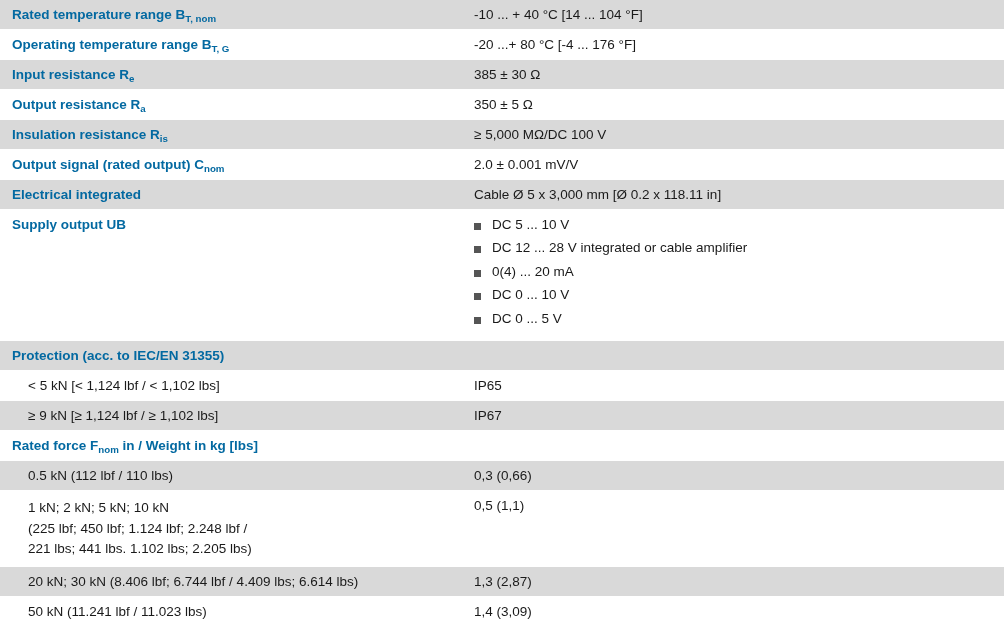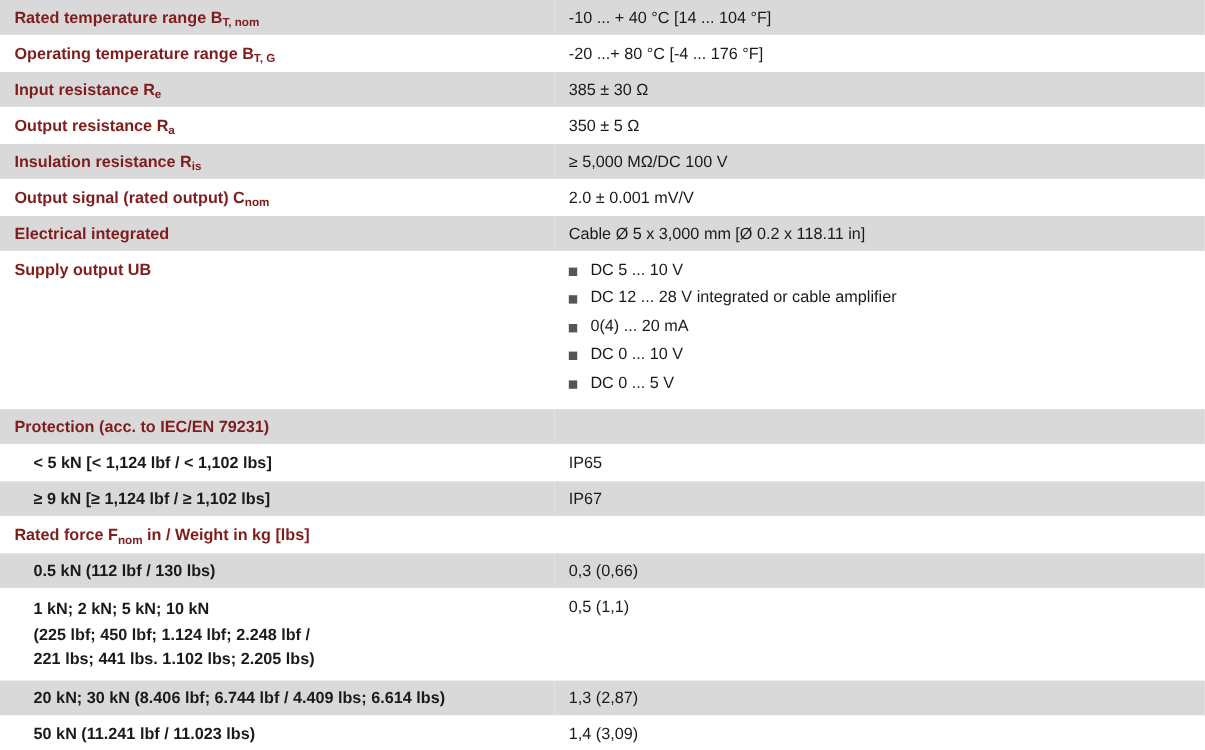--- a/index.html
+++ b/index.html
@@ -26,27 +26,27 @@
     border-bottom: 1px solid #ffffff;
   }
   .col-label { width: 440px; }
   .col-value { width: 564px; }
 
   tr.shaded td { background: #d9d9d9; }
   tr.plain td { background: #ffffff; }
 
   .lbl {
     font-weight: bold;
-    color: #7f1d1d;
+    color: #0369a1;
   }
   .val {
     font-weight: normal;
     color: #1a1a1a;
   }
-  .indent { padding-left: 28px !important; font-weight: bold; }
+  .indent { padding-left: 28px !important; font-weight: normal; }
 
   sub {
     font-size: 0.72em;
     vertical-align: baseline;
     position: relative;
     top: 0.32em;
     font-weight: bold;
   }
 
   ul.bullets {
@@ -122,37 +122,37 @@
             <li>0(4) ... 20 mA</li>
             <li>DC 0 ... 10 V</li>
             <li>DC 0 ... 5 V</li>
           </ul>
         </td>
       </tr>
       <tr class="spacer-row">
         <td colspan="2"></td>
       </tr>
       <tr class="shaded">
-        <td class="col-label lbl">Protection (acc. to IEC/EN 79231)</td>
+        <td class="col-label lbl">Protection (acc. to IEC/EN 31355)</td>
         <td class="col-value val"></td>
       </tr>
       <tr class="plain">
         <td class="col-label  indent">&lt; 5 kN [&lt; 1,124 lbf / &lt; 1,102 lbs]</td>
         <td class="col-value val">IP65</td>
       </tr>
       <tr class="shaded">
         <td class="col-label  indent">≥ 9 kN [≥ 1,124 lbf / ≥ 1,102 lbs]</td>
         <td class="col-value val">IP67</td>
       </tr>
       <tr class="plain">
         <td class="col-label lbl">Rated force F<sub>nom</sub> in / Weight in kg [lbs]</td>
         <td class="col-value val"></td>
       </tr>
       <tr class="shaded">
-        <td class="col-label  indent">0.5 kN (112 lbf / 130 lbs)</td>
+        <td class="col-label  indent">0.5 kN (112 lbf / 110 lbs)</td>
         <td class="col-value val">0,3 (0,66)</td>
       </tr>
       <tr class="plain">
         <td class="col-label indent multiline">1 kN; 2 kN; 5 kN; 10 kN<br>(225 lbf; 450 lbf; 1.124 lbf; 2.248 lbf /<br>221 lbs; 441 lbs. 1.102 lbs; 2.205 lbs)</td>
         <td class="col-value val">0,5 (1,1)</td>
       </tr>
       <tr class="shaded">
         <td class="col-label  indent">20 kN; 30 kN (8.406 lbf; 6.744 lbf / 4.409 lbs; 6.614 lbs)</td>
         <td class="col-value val">1,3 (2,87)</td>
       </tr>

